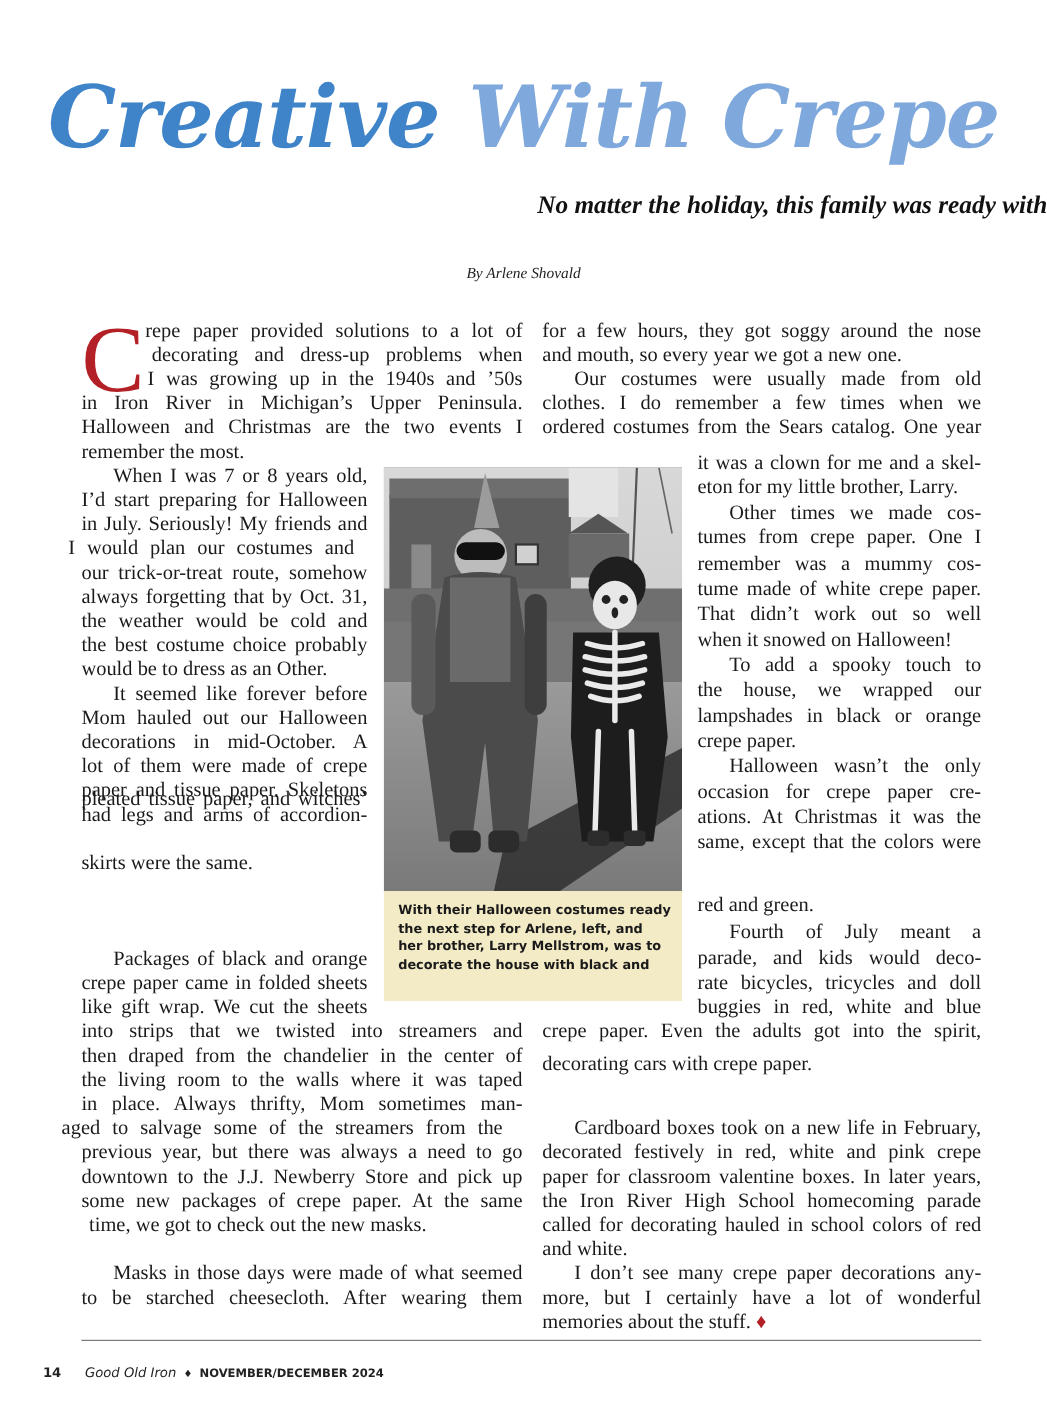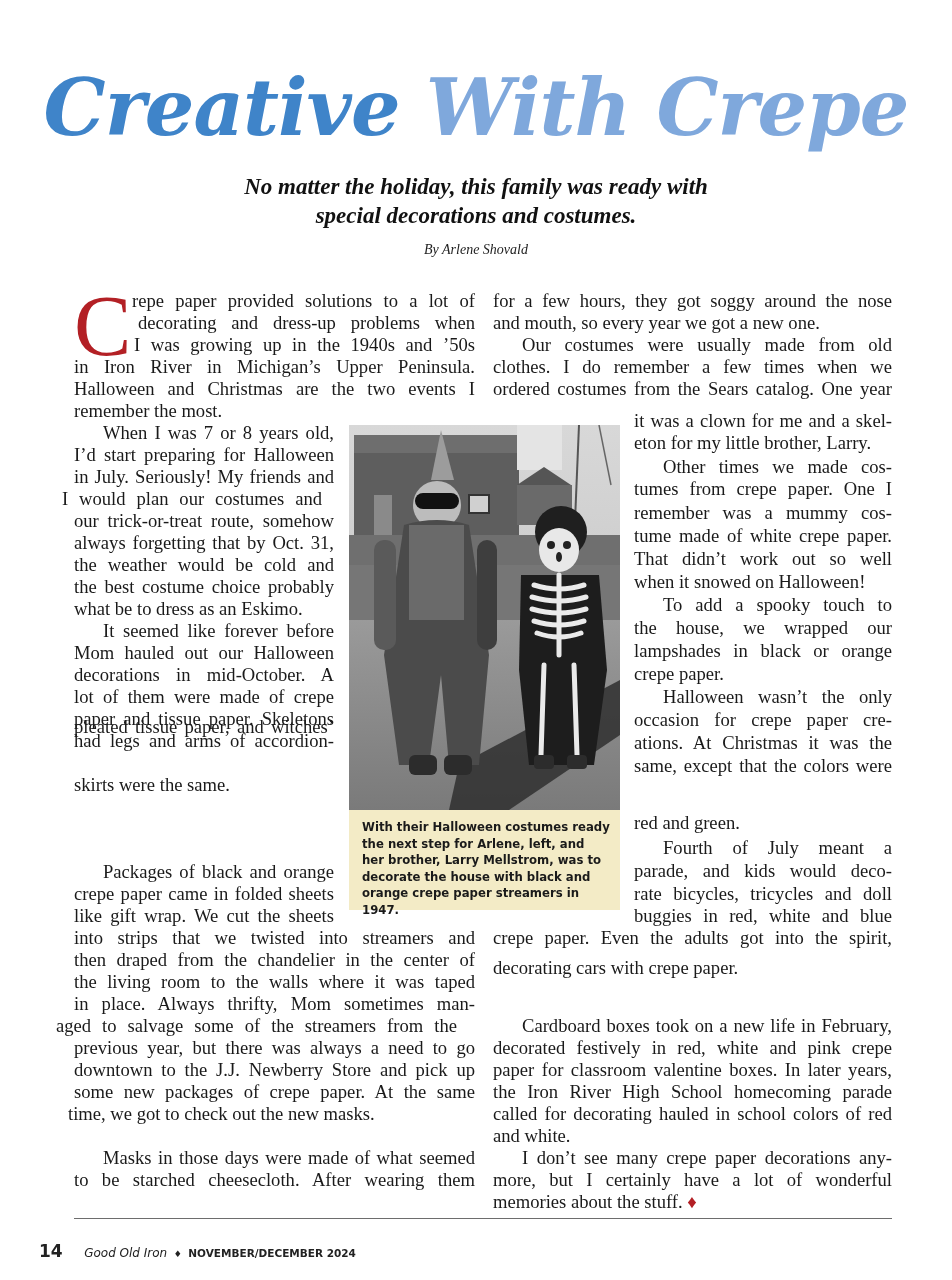--- a/index.html
+++ b/index.html
@@ -1,45 +1,44 @@
 <!DOCTYPE html>
 <html><head>
 <meta charset="utf-8">
 <style>
   html, body { margin:0; padding:0; background:#ffffff; }
   body { width:952px; height:1280px; position:relative; overflow:hidden; font-family:"Liberation Serif", "DejaVu Serif", serif; color:#1a1a1a; }
   .title { position:absolute; left:0; top:58px; width:952px; text-align:center; font-family:"DejaVu Serif", serif; font-style:italic; font-weight:bold; font-size:78px; letter-spacing:-1px; line-height:100px; }
   .title .w1 { color:#3f84c9; }
   .title .w2 { color:#7fa8dc; }
-  .subtitle { position:absolute; left:0; top:172px; width:952px; text-align:center; font-style:italic; font-weight:bold; font-size:23px; line-height:29px; color:#111; }
+  .subtitle { position:absolute; left:0; top:172px; width:952px; text-align:right; font-style:italic; font-weight:bold; font-size:23px; line-height:29px; color:#111; }
   .byline { position:absolute; left:0; top:242px; width:952px; text-align:center; font-style:italic; font-size:14px; color:#222; }
   .ln { position:absolute; font-size:18.6px; line-height:22px; white-space:nowrap; }
   .j { text-align:justify; text-align-last:justify; }
   .drop { position:absolute; left:74px; top:286px; font-size:86px; line-height:80px; color:#b32025; font-family:"Liberation Serif", serif; }
   .photo { position:absolute; left:349px; top:425px; width:271px; height:385px; overflow:hidden; background:#8d8d8d; }
   .caption-box { position:absolute; left:349px; top:810px; width:271px; height:100px; background:#f3ebc6; }
   .caption { position:absolute; left:362px; top:819px; width:255px; font-family:"DejaVu Sans", sans-serif; font-weight:bold; font-size:11.7px; line-height:16.5px; color:#1a1a1a; }
   .rule { position:absolute; left:74px; top:1218px; width:818px; height:1px; background:#6d6d6d; }
   .footer { position:absolute; left:39px; top:1241px; font-family:"DejaVu Sans", sans-serif; font-size:11px; color:#222; white-space:nowrap; }
-  .footer .pg { font-weight:bold; font-size:17px; margin-right:18px; }
+  .footer .pg { font-weight:bold; font-size:12px; margin-right:18px; }
   .footer .mag { font-style:italic; font-size:12px; }
   .footer .dia { font-size:9px; margin:0 3px; }
   .footer .date { font-weight:bold; font-size:10.5px; }
   .endmark { color:#b32025; }
 </style>
 </head>
 <body>
 
 <div class="title">
   <span class="w1">Creative</span>
   <span class="w2">With Crepe</span>
 </div>
 <div class="subtitle">
   <div>No matter the holiday, this family was ready with</div>
-  <div>special decorations and costumes.</div>
 </div>
 <div class="byline">By Arlene Shovald</div>
 
 <div class="drop">C</div>
 
 <div>
   <div class="ln j" style="left:132px;top:290px;width:343px">repe paper provided solutions to a lot of</div>
   <div class="ln j" style="left:138px;top:312px;width:337px">decorating and dress-up problems when</div>
   <div class="ln j" style="left:134px;top:334px;width:341px">I was growing up in the 1940s and ’50s</div>
   <div class="ln j" style="left:74px;top:356px;width:401px">in Iron River in Michigan’s Upper Peninsula.</div>
@@ -47,21 +46,21 @@
   <div class="ln" style="left:74px;top:400px">remember the most.</div>
 
   <div class="ln j" style="left:103px;top:422px;width:231px">When I was 7 or 8 years old,</div>
   <div class="ln j" style="left:74px;top:444px;width:260px">I’d start preparing for Halloween</div>
   <div class="ln j" style="left:74px;top:466px;width:260px">in July. Seriously! My friends and</div>
   <div class="ln j" style="left:62px;top:488px;width:260px">I would plan our costumes and</div>
   <div class="ln j" style="left:74px;top:510px;width:260px">our trick-or-treat route, somehow</div>
   <div class="ln j" style="left:74px;top:532px;width:260px">always forgetting that by Oct. 31,</div>
   <div class="ln j" style="left:74px;top:554px;width:260px">the weather would be cold and</div>
   <div class="ln j" style="left:74px;top:576px;width:260px">the best costume choice probably</div>
-  <div class="ln" style="left:74px;top:598px">what be to dress as an Eskimo.</div>
+  <div class="ln" style="left:74px;top:598px">would be to dress as an Other.</div>
 
   <div class="ln j" style="left:103px;top:620px;width:231px">It seemed like forever before</div>
   <div class="ln j" style="left:74px;top:642px;width:260px">Mom hauled out our Halloween</div>
   <div class="ln j" style="left:74px;top:664px;width:260px">decorations in mid-October. A</div>
   <div class="ln j" style="left:74px;top:686px;width:260px">lot of them were made of crepe</div>
   <div class="ln j" style="left:74px;top:708px;width:260px">paper and tissue paper. Skeletons</div>
   <div class="ln j" style="left:74px;top:730px;width:260px">had legs and arms of accordion-</div>
   <div class="ln j" style="left:74px;top:716px;width:260px">pleated tissue paper, and witches’</div>
   <div class="ln" style="left:74px;top:774px">skirts were the same.</div>
 
@@ -70,21 +69,21 @@
   <div class="ln j" style="left:74px;top:905px;width:260px">like gift wrap. We cut the sheets</div>
 
   <div class="ln j" style="left:74px;top:927px;width:401px">into strips that we twisted into streamers and</div>
   <div class="ln j" style="left:74px;top:949px;width:401px">then draped from the chandelier in the center of</div>
   <div class="ln j" style="left:74px;top:971px;width:401px">the living room to the walls where it was taped</div>
   <div class="ln j" style="left:74px;top:993px;width:401px">in place. Always thrifty, Mom sometimes man-</div>
   <div class="ln j" style="left:56px;top:1015px;width:401px">aged to salvage some of the streamers from the</div>
   <div class="ln j" style="left:74px;top:1037px;width:401px">previous year, but there was always a need to go</div>
   <div class="ln j" style="left:74px;top:1059px;width:401px">downtown to the J.J. Newberry Store and pick up</div>
   <div class="ln j" style="left:74px;top:1081px;width:401px">some new packages of crepe paper. At the same</div>
-  <div class="ln" style="left:68px;top:1103px">time, we got to check out the new masks.</div>
+  <div class="ln" style="left:81px;top:1103px">time, we got to check out the new masks.</div>
   <div class="ln j" style="left:103px;top:1125px;width:372px;top:1147px">Masks in those days were made of what seemed</div>
   <div class="ln j" style="left:74px;top:1169px;width:401px">to be starched cheesecloth. After wearing them</div>
 </div>
 
 <div>
   <div class="ln j" style="left:493px;top:290px;width:399px">for a few hours, they got soggy around the nose</div>
   <div class="ln" style="left:493px;top:312px">and mouth, so every year we got a new one.</div>
   <div class="ln j" style="left:522px;top:334px;width:370px">Our costumes were usually made from old</div>
   <div class="ln j" style="left:493px;top:356px;width:399px">clothes. I do remember a few times when we</div>
   <div class="ln j" style="left:493px;top:378px;width:399px">ordered costumes from the Sears catalog. One year</div>
@@ -186,21 +185,20 @@
     <rect x="218" y="330" width="20" height="14" rx="4" fill="#2c2c2c"></rect>
   </svg>
 </div>
 
 <div class="caption-box"></div>
 <div class="caption">
   <div>With their Halloween costumes ready</div>
   <div>the next step for Arlene, left, and</div>
   <div>her brother, Larry Mellstrom, was to</div>
   <div>decorate the house with black and</div>
-  <div>orange crepe paper streamers in 1947.</div>
 </div>
 
 <div class="rule"></div>
 <div class="footer">
   <span class="pg">14</span>
   <span class="mag">Good Old Iron</span>
   <span class="dia">♦</span>
   <span class="date">NOVEMBER/DECEMBER 2024</span>
 </div>
 

